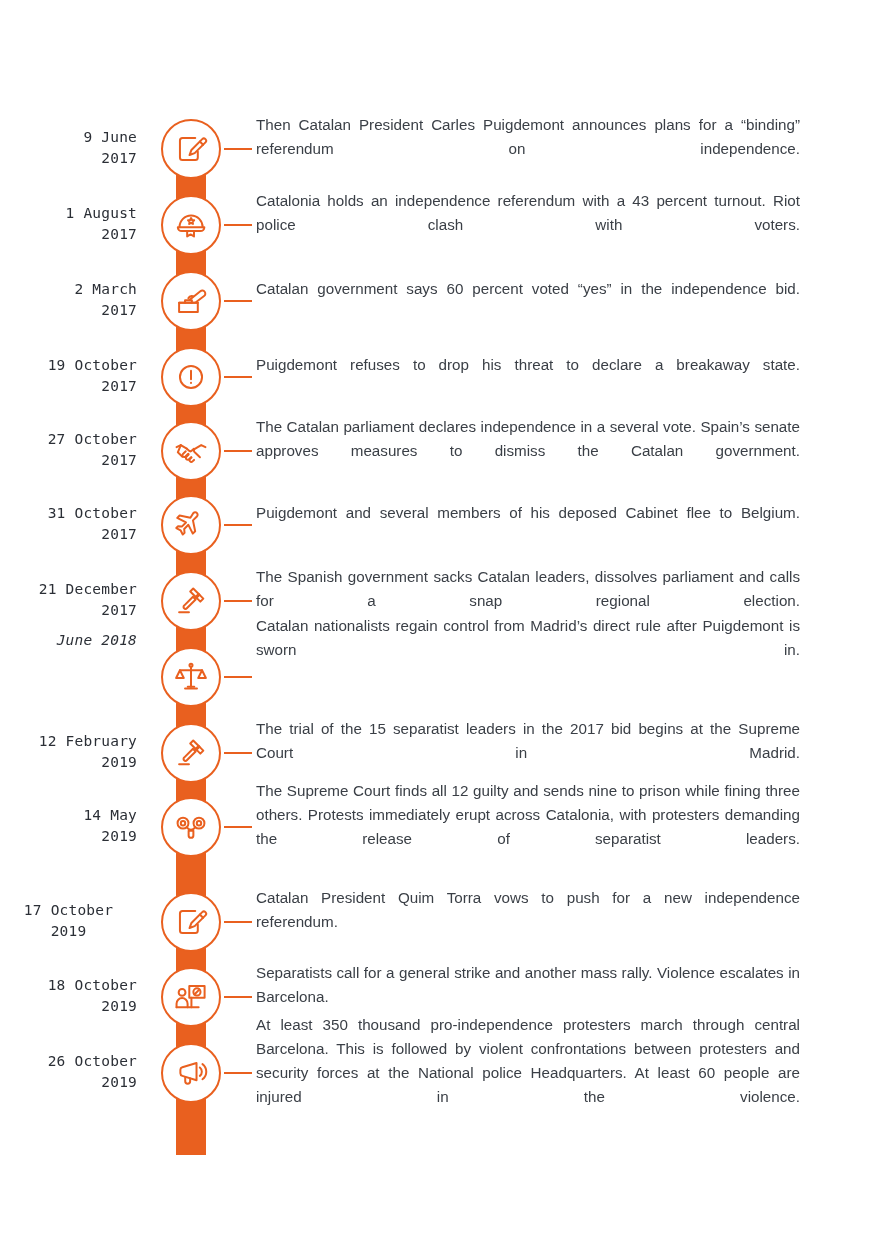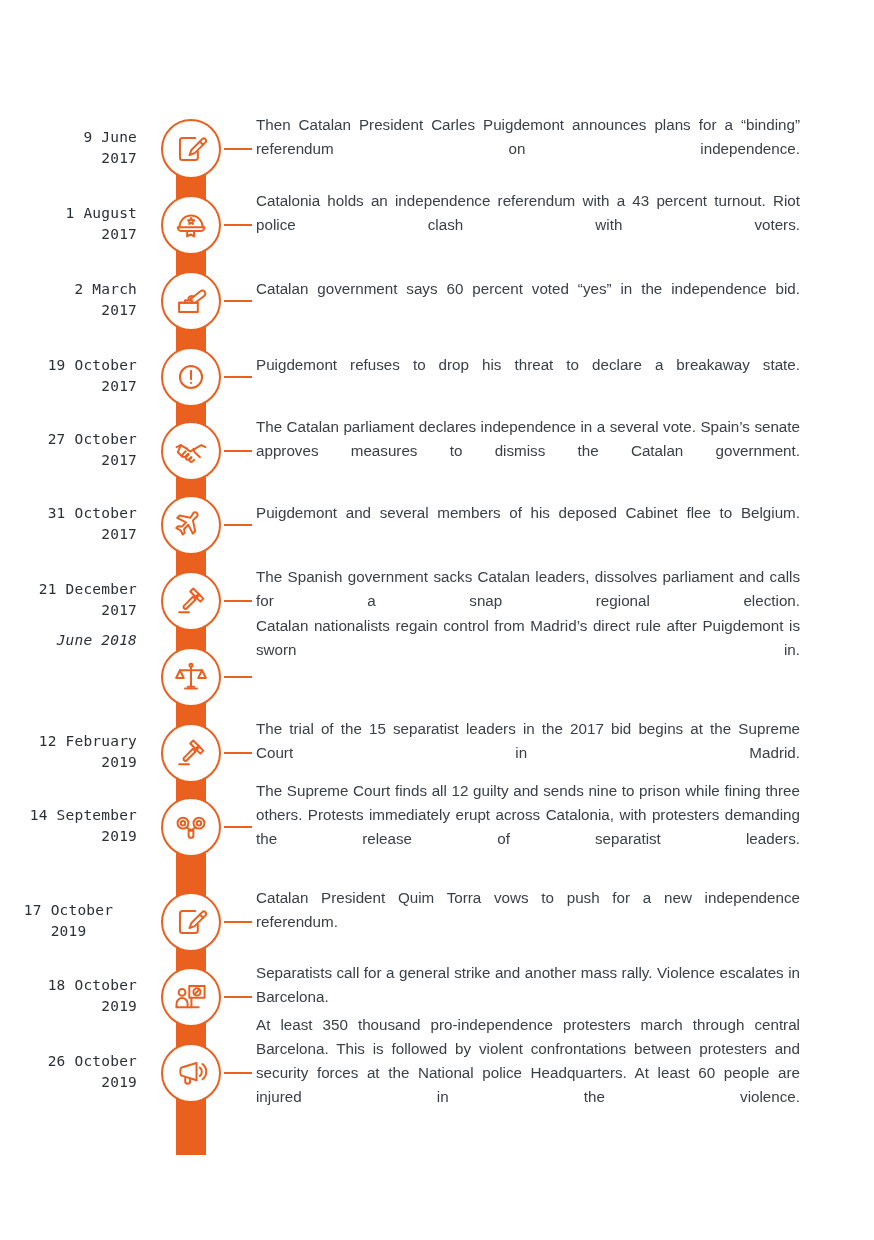--- a/index.html
+++ b/index.html
@@ -245,21 +245,21 @@
               <path d="m22.6 5.3 7.4 7.4-3.5 3.5-7.4-7.4Z"></path>
               <path d="m28.9 11.6 5.6 5.6-3.5 3.5-5.6-5.6Z"></path>
               <path d="m22.3 15 3.2 3.2-10.4 10.4a2.2 2.2 0 0 1-3.2 0l0 0a2.2 2.2 0 0 1 0-3.2Z"></path>
               <path d="M6 33.2h11.6"></path>
             </svg>
           </span>
         </div>
         <div class="desc" style="top: 717px;">The trial of the 15 separatist leaders in the 2017 bid begins at the Supreme Court in Madrid.</div>
       </div>
       <div class="row" style="top: 0px;">
-        <div class="date" style="top: 805px;">14 September
+        <div class="date" style="top: 805px;">14 May
 2019</div>
         <div class="connector" style="top: 826px;"></div>
         <div class="node" style="top: 797px;">
           <span style="display: flex;">
             <svg viewBox="0 0 40 40" fill="none" stroke="#E9601F" stroke-width="2" stroke-linecap="round" stroke-linejoin="round">
               <circle cx="10.6" cy="15.5" r="6.4"></circle>
               <circle cx="29.4" cy="15.5" r="6.4"></circle>
               <circle cx="10.6" cy="15.5" r="2.6"></circle>
               <circle cx="29.4" cy="15.5" r="2.6"></circle>
               <path d="M14.9 20.3c1.7 2 3.4 3 5.1 3s3.4-1 5.1-3"></path>

